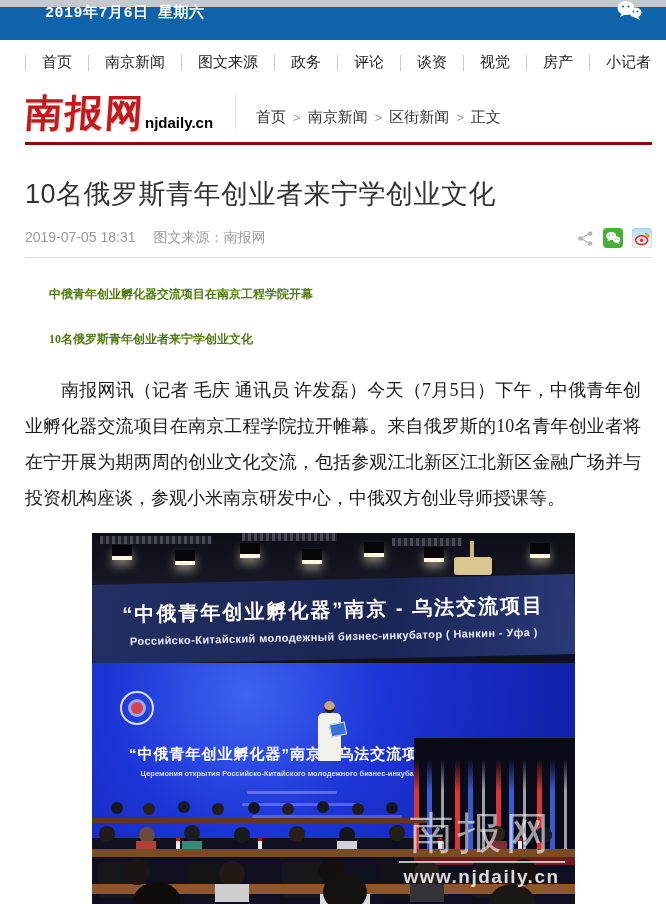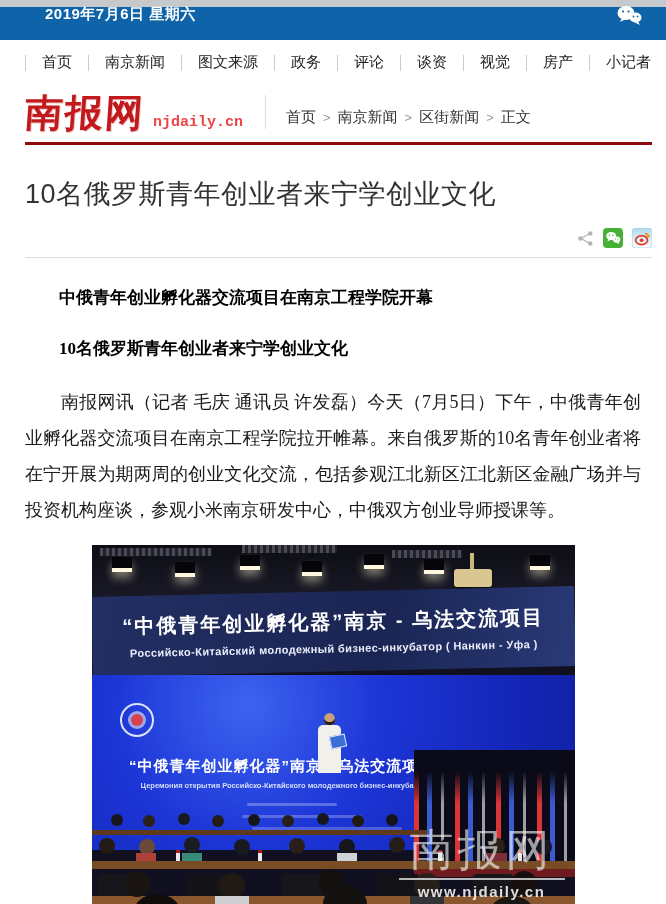--- a/index.html
+++ b/index.html
@@ -1,56 +1,56 @@
 <!DOCTYPE html>
 <html><head>
 <meta charset="utf-8">
 <style>
   * { box-sizing: border-box; margin: 0; padding: 0; }
   html,body { width:666px; height:904px; overflow:hidden; background:#fff;
     font-family:"Liberation Sans", sans-serif; }
 
   
   .gray-strip { height:7px; background:#c6c9cc; }
-  .topbar { height:33px; background:#0f63a8; display:flex; align-items:center;
-    padding:0 22px 18px 45px; }
+  .topbar { height:33px; background:#0f63a8; display:flex; align-items:flex-end;
+    padding:0 22px 18px 45px;font-family:Liberation Mono, monospace; }
   .topbar-date { color:#fff; font-size:15px; font-weight:600; letter-spacing:.5px; }
   .topbar-right { margin-left:auto; display:flex; align-items:center; }
 
   
   .navbar { height:45px; display:flex; align-items:center; padding-left:25px;
     white-space:nowrap; overflow:hidden; }
   .nav-item { font-size:15px; color:#222; padding:0 16px; cursor:pointer; }
   .vsep { width:1px; height:16px; background:#ccc; flex:0 0 1px; }
 
   
   .masthead { display:flex; align-items:flex-end; padding:14px 0 6px 25px; height:52px; }
   .logo { display:flex; align-items:flex-end; cursor:pointer; }
   .logo-cn { font-family:"Liberation Serif", serif; font-size:38px; line-height:36px;
     font-weight:bold; color:#c2191c; letter-spacing:2px;
     transform:skewX(-4deg); text-shadow:1px 1px 0 rgba(194,25,28,.25); }
-  .logo-domain { font-size:15px; font-weight:bold; color:#ef4444; margin-left:8px;font-family:Liberation Mono, monospace; }
+  .logo-domain { font-size:15px; font-weight:bold; color:#000000; margin-left:0; }
   .mast-vsep { width:1px; height:34px; background:#ddd; margin:0 20px 2px 22px; }
   .breadcrumb { display:flex; align-items:center; font-size:15px; color:#333;
     padding-bottom:4px; }
   .crumb { cursor:pointer; }
   .crumb-sep { color:#999; margin:0 7px; font-size:13px; }
 
   .red-divider { height:3px; background:#8b0b0b; margin:5px 14px 0 25px; }
 
   
   .article-title { font-size:27px; font-weight:400; color:#333;
     margin:31px 25px 0; letter-spacing:.5px; }
   .meta-row { display:flex; align-items:center; margin:16px 14px 0 25px; }
   .meta-text { font-size:14px; color:#9a9a9a; }
   .meta-text .src { margin-left:14px; }
   .meta-icons { margin-left:auto; display:flex; align-items:center; gap:9px; }
   .thin-divider { height:1px; background:#ddd; margin:9px 14px 0 25px; }
 
-  .subhead { font-size:17px; font-weight:bold; color:#000000; text-indent:2em;
+  .subhead { font-size:12px; font-weight:bold; color:#4d7c0f; text-indent:2em;
     margin:28px 25px 0; font-family:"Liberation Serif", serif; }
   .body-par { font-size:18px; line-height:36px; color:#1a1a1a; text-indent:2em;
     margin:24px 25px 0; font-family:"Liberation Serif", serif; text-align:justify; }
 
   
   .photo { position:relative; width:483px; height:375px; margin:17px auto 0;
     overflow:hidden; background:#101020; }
   .ceiling { position:absolute; left:0; top:0; width:100%; height:52px;
     background:linear-gradient(#0d0d15,#191926); }
   .vent { position:absolute; height:8px;
@@ -105,21 +105,21 @@
     background:linear-gradient(#0a0a18 0 18%, transparent 45%); }
   .carpet { position:absolute; left:322px; top:318px; width:161px; height:14px;
     background:#6e1a1e; }
 
   .audience { position:absolute; left:0; bottom:0; width:483px; height:112px; }
   .watermark { position:absolute; right:4px; bottom:20px; width:178px;
     text-align:center; pointer-events:none; }
   .wm-cn { font-family:"Liberation Serif", serif; font-size:44px; line-height:46px;
     color:rgba(255,255,255,.6); letter-spacing:4px; white-space:nowrap; }
   .wm-line { height:2px; background:rgba(255,255,255,.7); margin:4px 6px 3px; }
-  .wm-url { font-size:15px; font-weight:bold; color:rgba(255,255,255,.85);
+  .wm-url { font-size:19px; font-weight:bold; color:rgba(255,255,255,.85);
     letter-spacing:1.5px; }
 
   .icon-btn { cursor:pointer; display:inline-flex; }
 </style>
 </head>
 <body>
 
 <div class="gray-strip"></div>
 
 <div class="topbar">
@@ -177,20 +177,24 @@
     <span class="crumb-sep">&gt;</span>
     <span class="crumb">正文</span>
   </span>
 </div>
 
 <div class="red-divider"></div>
 
 <h1 class="article-title">10名俄罗斯青年创业者来宁学创业文化</h1>
 
 <div class="meta-row">
+  <span class="meta-text">
+    <span>2019-07-05 18:31</span>
+    <span class="src">图文来源：南报网</span>
+  </span>
   <span class="meta-icons">
     <span class="icon-btn">
       <svg width="17" height="17" viewBox="0 0 17 17">
         <line x1="4" y1="8.5" x2="13" y2="3.5" stroke="#b5b5b5" stroke-width="1.4"></line>
         <line x1="4" y1="8.5" x2="13" y2="13.5" stroke="#b5b5b5" stroke-width="1.4"></line>
         <circle cx="3.5" cy="8.5" r="2.3" fill="#b5b5b5"></circle>
         <circle cx="13.2" cy="3.5" r="2.3" fill="#b5b5b5"></circle>
         <circle cx="13.2" cy="13.5" r="2.3" fill="#b5b5b5"></circle>
       </svg>
     </span>

